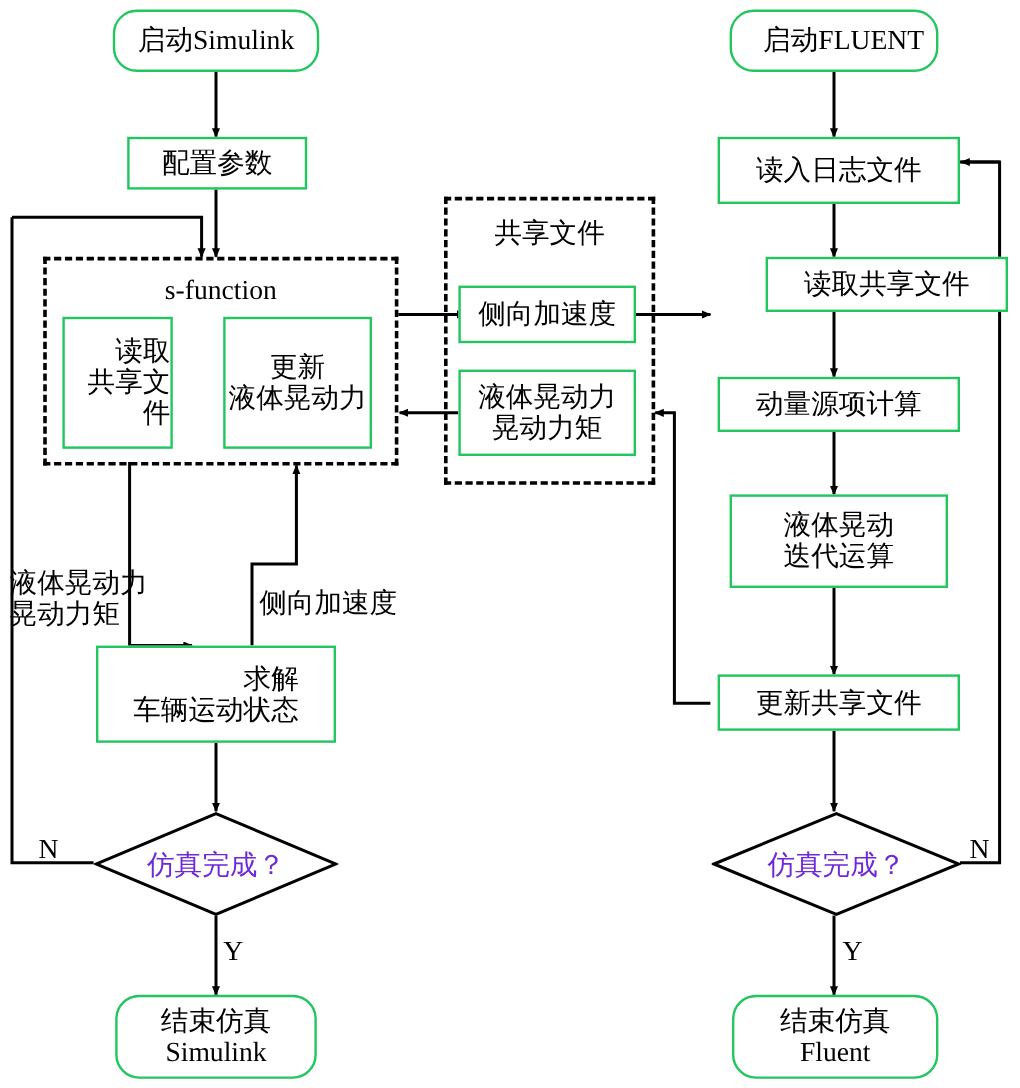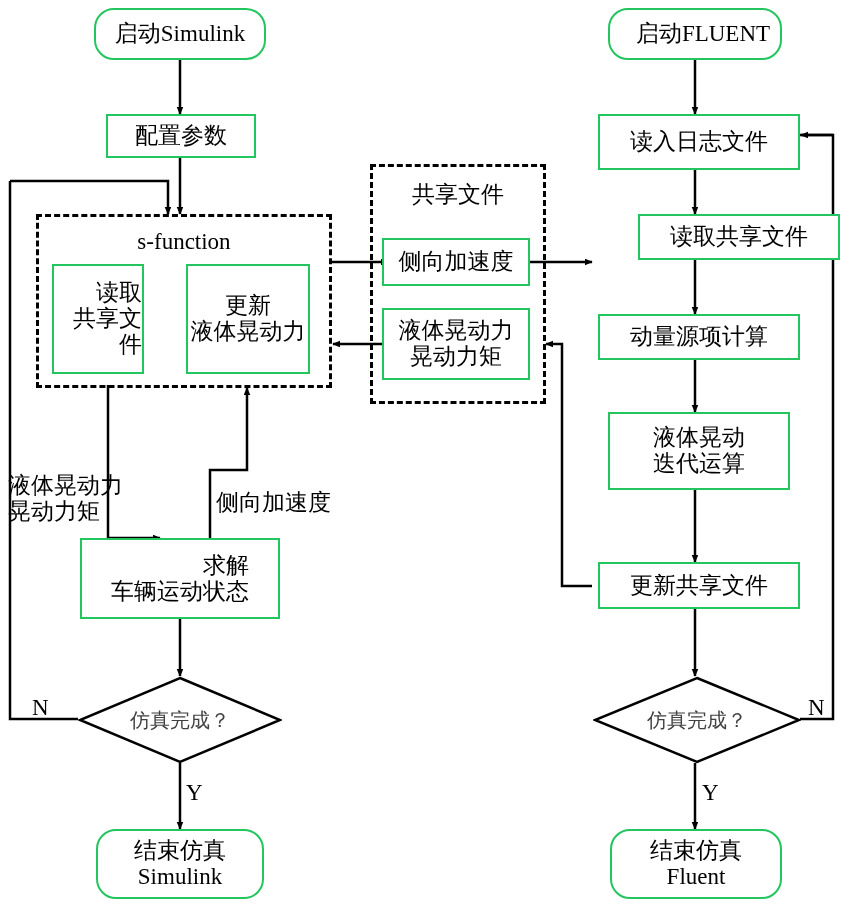--- a/index.html
+++ b/index.html
@@ -66,22 +66,22 @@
   }
   .diamond-text {
     position: absolute;
     left: 0;
     top: 0;
     width: 100%;
     height: 100%;
     display: flex;
     align-items: center;
     justify-content: center;
-    font-size: 20px;
-    color: #404040;
+    font-size: 23px;
+    color: #6d28d9;
   }
   #wires {
     position: absolute;
     left: 0;
     top: 0;
     width: 850px;
     height: 907px;
     z-index: 2;
     pointer-events: none;
   }

